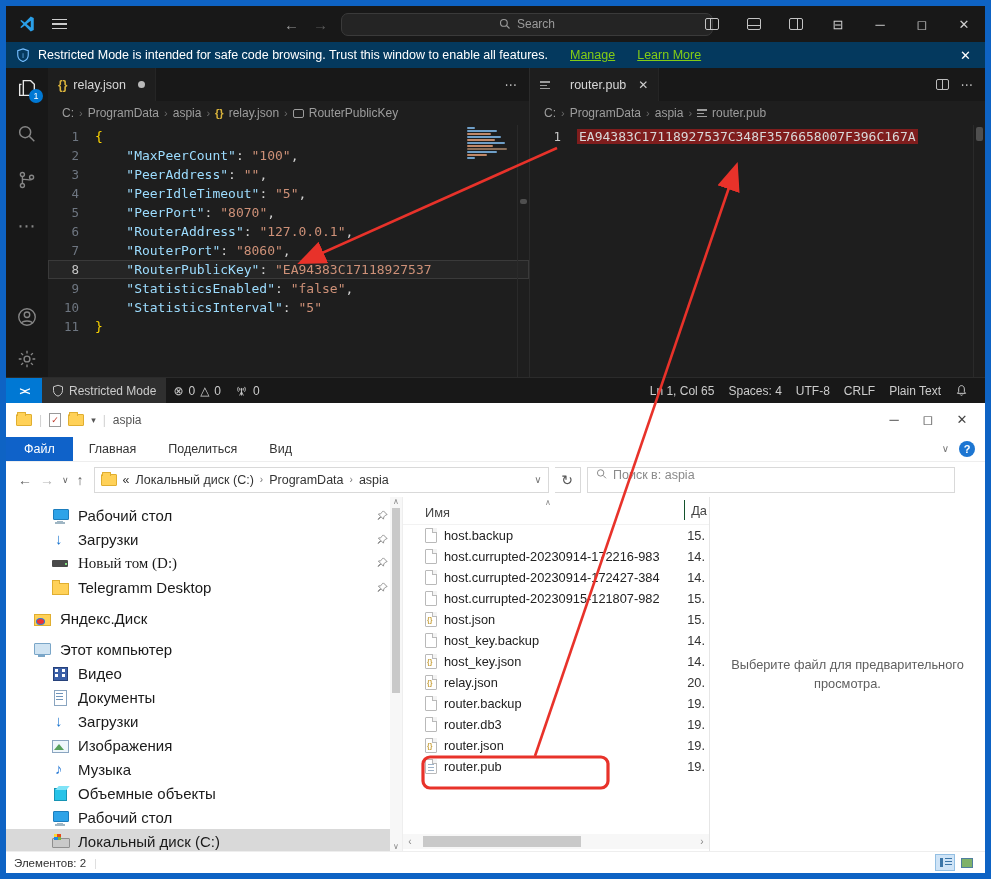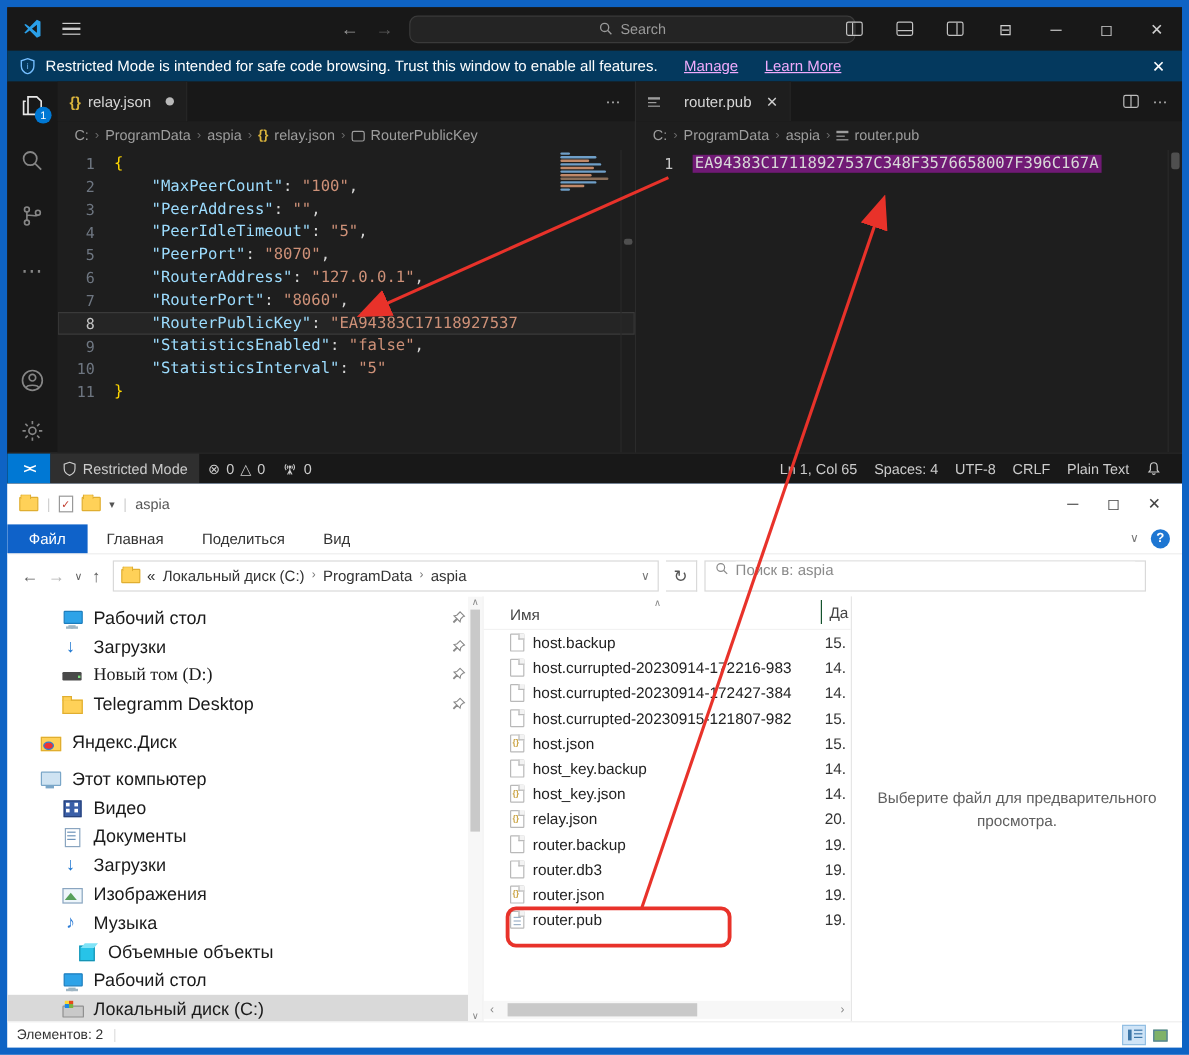--- a/index.html
+++ b/index.html
@@ -16,21 +16,21 @@
   .nav-arrows { position:absolute; left:278px; display:flex; gap:14px; font-size:15px; }
   .nav-arrows .back { color:#9a9a9a; } .nav-arrows .fwd { color:#5a5a5a; }
   .cmd-center { position:absolute; left:335px; width:372px; height:23px; background:#242424; border:1px solid #3a3a3a; border-radius:7px; display:flex; align-items:center; justify-content:center; gap:6px; color:#9a9a9a; font-size:12px; }
   .vs-win-controls { position:absolute; right:0; top:0; height:36px; display:flex; align-items:center; gap:0; }
   .vs-win-controls .wbtn { width:42px; height:36px; display:flex; align-items:center; justify-content:center; color:#cfcfcf; font-size:13px; }
   .layout-ic { width:14px; height:12px; border:1.2px solid #c3c3c3; border-radius:2px; position:relative; }
   .layout-ic.lsb::before { content:""; position:absolute; left:0; top:0; bottom:0; width:4px; border-right:1.2px solid #c3c3c3; }
   .layout-ic.pan::before { content:""; position:absolute; left:0; right:0; bottom:0; height:3px; border-top:1.2px solid #c3c3c3; }
   .layout-ic.rsb::before { content:""; position:absolute; right:0; top:0; bottom:0; width:4px; border-left:1.2px solid #c3c3c3; }
   .vs-banner { height:26px; background:#04395e; color:#fff; display:flex; align-items:center; font-size:12.5px; padding-left:10px; gap:8px; flex:0 0 26px; }
-  .vs-banner a { color:#f0abfc; margin-left:14px; text-decoration:underline; cursor:pointer; }
+  .vs-banner a { color:#84cc16; margin-left:14px; text-decoration:underline; cursor:pointer; }
   .vs-banner .bclose { margin-left:auto; margin-right:14px; font-size:13px; cursor:pointer; }
   .vs-main { flex:1; display:flex; min-height:0; }
   .activitybar { width:42px; background:#181818; display:flex; flex-direction:column; align-items:center; padding-top:8px; gap:22px; flex:0 0 42px; }
   .ab-icon { position:relative; width:24px; height:24px; display:flex; align-items:center; justify-content:center; color:#868686; cursor:pointer; }
   .ab-icon.active { color:#e7e7e7; }
   .ab-badge { position:absolute; right:-4px; bottom:-3px; background:#0078d4; color:#fff; font-size:9px; width:14px; height:14px; border-radius:50%; display:flex; align-items:center; justify-content:center; }
   .ab-gear-area { margin-top:auto; margin-bottom:6px; display:flex; flex-direction:column; gap:18px; align-items:center; }
   .editor-split { flex:1; display:flex; min-width:0; }
   .pane { display:flex; flex-direction:column; min-width:0; position:relative; }
   .pane-left { width:482px; flex:0 0 482px; border-right:1px solid #2b2b2b; }
@@ -49,21 +49,21 @@
   .crumbs .sym-ic { display:inline-block; width:11px; height:9px; border:1px solid #9d9d9d; border-radius:2px; position:relative; top:0px; }
   .crumbs .lines-ic { display:inline-block; width:10px; height:8px; border-top:2px solid #9d9d9d; border-bottom:1px solid #9d9d9d; position:relative; }
   .crumbs .lines-ic::before{ content:""; position:absolute; left:0; right:3px; top:2px; border-top:1px solid #9d9d9d; }
   .editor { flex:1; position:relative; font-family:"DejaVu Sans Mono", monospace; font-size:13px; overflow:hidden; background:#1e1e1e; padding-top:2px; }
   .code-row { display:flex; height:19px; line-height:19px; white-space:pre; position:relative; }
   .code-row.current { box-shadow:inset 0 0 0 1px #3a3a3a; background:rgba(255,255,255,0.03); }
   .ln-num { width:47px; flex:0 0 47px; text-align:right; padding-right:16px; color:#6e7681; font-size:12.5px; user-select:none; }
   .code-row.current .ln-num, .code-row.active1 .ln-num { color:#c6c6c6; }
   .code-text { flex:1; overflow:hidden; }
   .c-k { color:#9cdcfe; } .c-s { color:#ce9178; } .c-pl { color:#d4d4d4; } .c-br { color:#ffd700; }
-  .sel-text { background:#701a75; color:#d8d8d8; padding:0 2px;text-align:center; }
+  .sel-text { background:#7f1d1d; color:#d8d8d8; padding:0 2px;text-align:center; }
   .minimap { position:absolute; top:2px; right:16px; width:46px; height:40px; }
   .minimap i { position:absolute; height:2px; border-radius:1px; display:block; }
   .vscrollbar { position:absolute; top:0; right:0; width:12px; bottom:0; border-left:1px solid #2a2a2a; }
   .vscrollbar .thumb { position:absolute; left:2px; right:2px; background:#4f4f4f; border-radius:2px; }
   .vs-status { height:26px; background:#181818; border-top:1px solid #2b2b2b; display:flex; align-items:center; color:#cccccc; font-size:12px; flex:0 0 26px; }
   .remote-ind { width:36px; height:100%; background:#0078d4; color:#fff; display:flex; align-items:center; justify-content:center; font-size:11px; letter-spacing:-2px; font-weight:bold; }
   .st-item { display:flex; align-items:center; gap:5px; padding:0 7px; height:100%; cursor:pointer; }
   .st-restricted { background:#2f2f2f; padding:0 10px; }
   .st-right { margin-left:auto; display:flex; align-items:center; padding-right:10px; }
 
@@ -484,21 +484,21 @@
           <span>Загрузки</span>
         </div>
         <div class="sb-item" style="padding-left: 46px;">
           <span class="si si-pics"></span>
           <span>Изображения</span>
         </div>
         <div class="sb-item" style="padding-left: 46px;">
           <span class="si si-music"></span>
           <span>Музыка</span>
         </div>
-        <div class="sb-item" style="padding-left: 46px; margin-left: 12px;">
+        <div class="sb-item" style="padding-left: 46px;">
           <span class="si si-cube"></span>
           <span>Объемные объекты</span>
         </div>
         <div class="sb-item" style="padding-left: 46px;">
           <span class="si si-desktop"></span>
           <span>Рабочий стол</span>
         </div>
         <div class="sb-item sel" style="padding-left: 46px;">
           <span class="si si-disk"></span>
           <span>Локальный диск (C:)</span>

